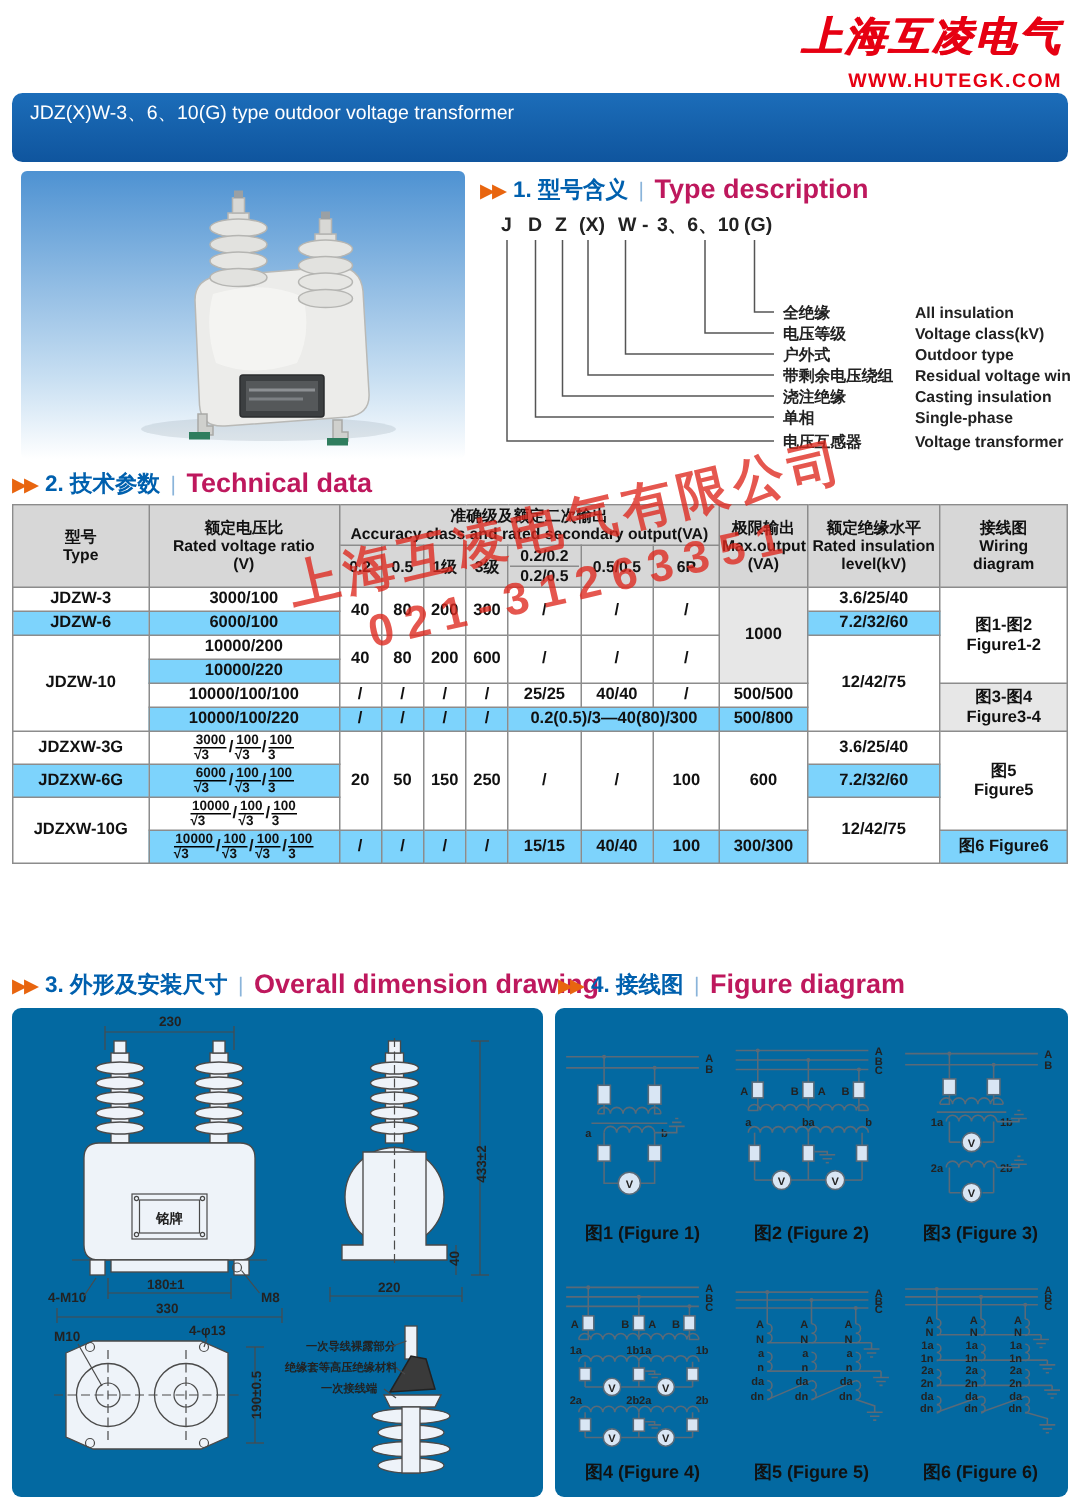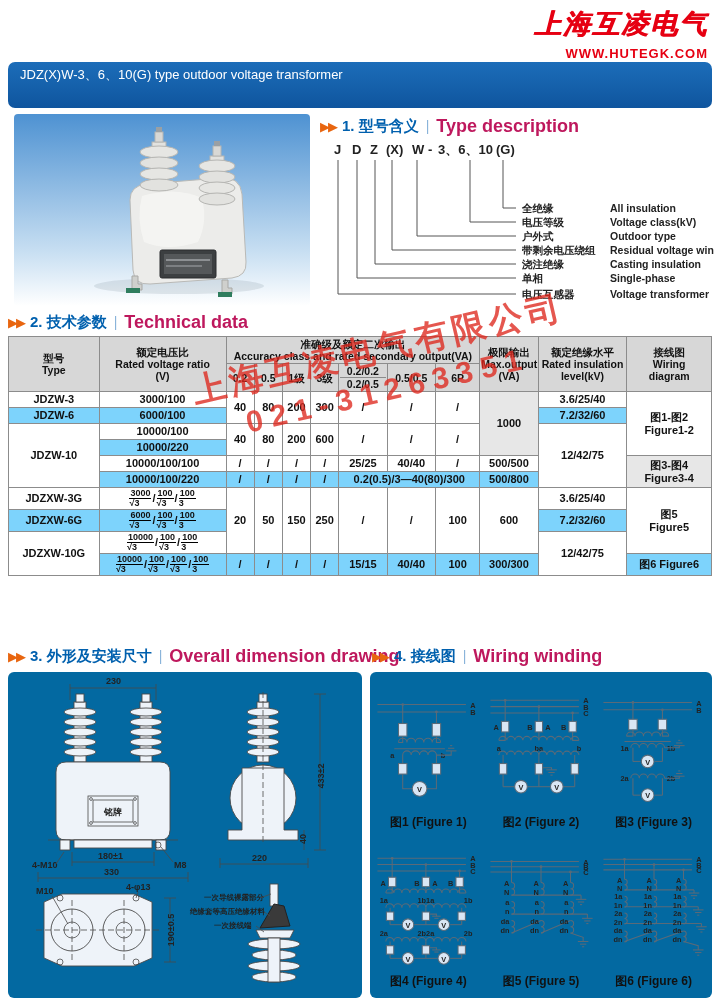--- a/index.html
+++ b/index.html
@@ -240,21 +240,21 @@
       <td rowspan="4" class="w pre">图1-图2
 Figure1-2</td>
     </tr>
     <tr class="z">
       <td>JDZW-6</td>
       <td>6000/100</td>
       <td>7.2/32/60</td>
     </tr>
     <tr>
       <td rowspan="4" class="w">JDZW-10</td>
-      <td>10000/100</td>
+      <td>10000/200</td>
       <td rowspan="2" class="w">40</td>
       <td rowspan="2" class="w">80</td>
       <td rowspan="2" class="w">200</td>
       <td rowspan="2" class="w">600</td>
       <td rowspan="2" class="w">/</td>
       <td rowspan="2" class="w">/</td>
       <td rowspan="2" class="w">/</td>
       <td rowspan="4" class="w">12/42/75</td>
     </tr>
     <tr class="z">
@@ -331,21 +331,21 @@
 <div class="abs sec-h" style="left:8px;top:646px;">
   <span class="arr">▶▶</span>
   <span class="cn">3. 外形及安装尺寸</span>
   <span class="bar">|</span>
   <span class="en">Overall dimension drawing</span>
 </div>
 <div class="abs sec-h" style="left:372px;top:646px;">
   <span class="arr">▶▶</span>
   <span class="cn">4. 接线图</span>
   <span class="bar">|</span>
-  <span class="en">Wiring winding</span>
+  <span class="en">Figure diagram</span>
 </div>
 
 <div class="abs panel" id="dim-panel">
   <svg width="354" height="326" viewBox="0 0 354 326">
 
     <line class="dln" x1="62" y1="16" x2="148" y2="16"></line>
     <line class="dln" x1="62" y1="12" x2="62" y2="28"></line>
     <line class="dln" x1="148" y1="12" x2="148" y2="28"></line>
     <text x="98" y="12">230</text>
 

